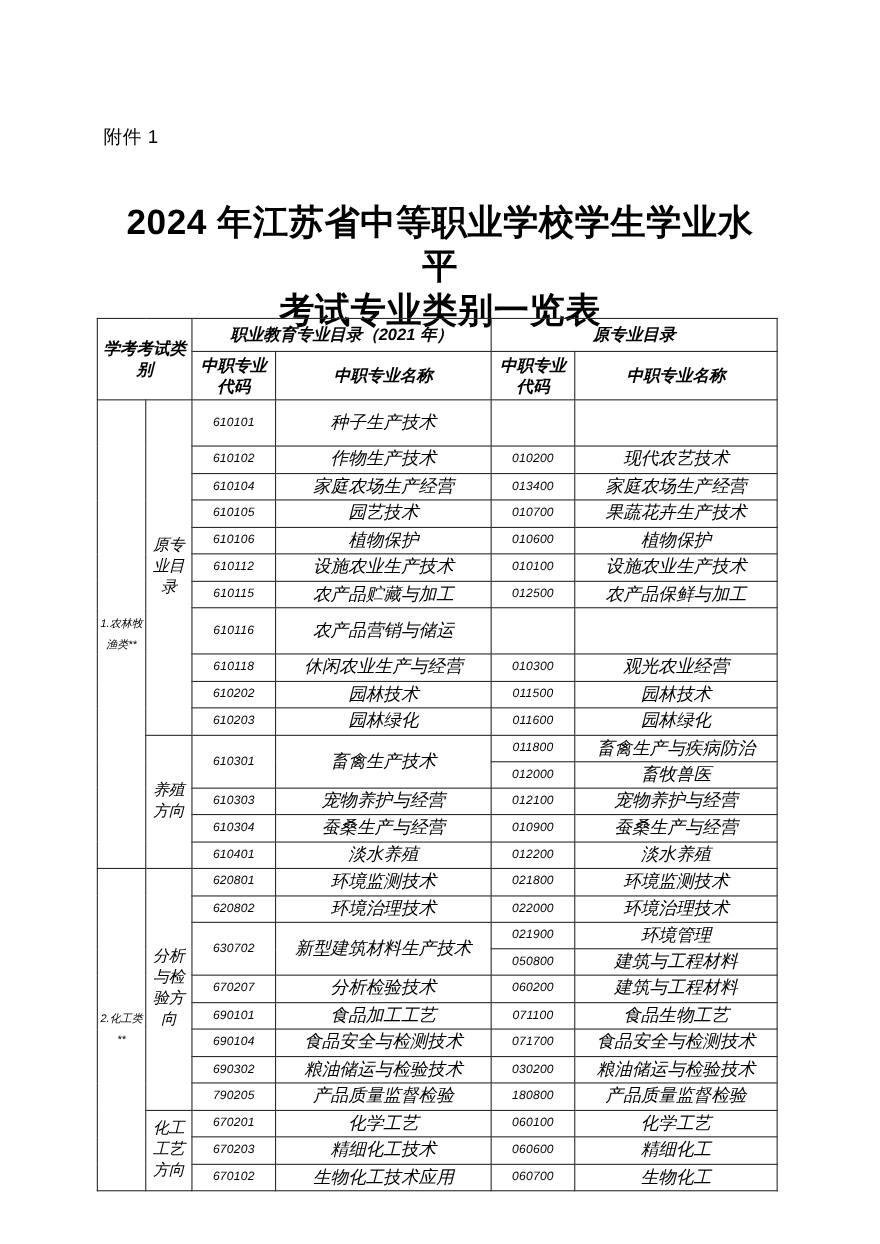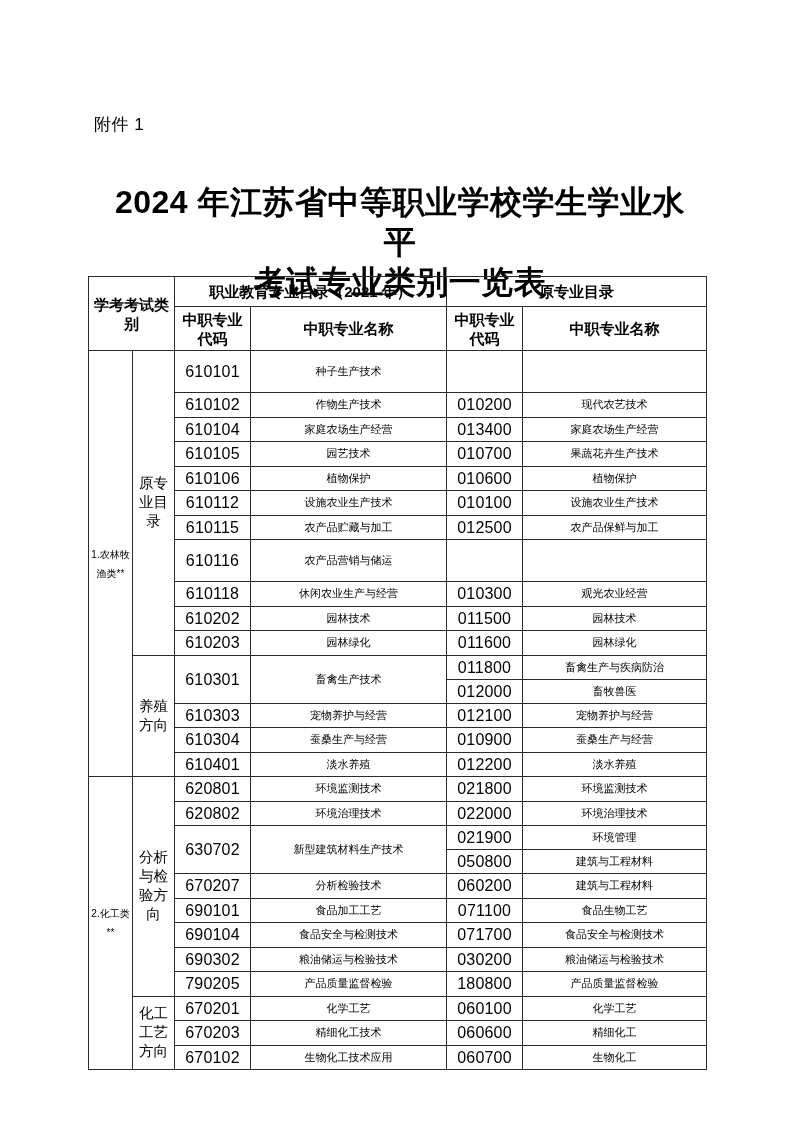--- a/index.html
+++ b/index.html
@@ -35,25 +35,26 @@
     font-size: 32px;
     font-weight: bold;
     line-height: 40px;
     letter-spacing: 0.5px;
   }
   .doc-title .tline { display: block; }
 
   table.catalog {
     position: absolute;
     left: 88px;
-    top: 276px;
+    top: 289px;
     width: 618px;
     border-collapse: collapse;
     table-layout: fixed;
     font-size: 14.5px;
+    font-style: italic;
   }
   table.catalog td, table.catalog th {
     border: 1px solid #2b2b2b;
     padding: 1px 2px;
     text-align: center;
     vertical-align: middle;
     line-height: 19px;
     font-weight: normal;
   }
   table.catalog th {
@@ -78,22 +79,22 @@
     line-height: 21px;
     width: 44px;
     padding: 2px 1px;
     text-align: left;
   }
   td.dircell {
     font-size: 14.5px;
     line-height: 21px;
     padding: 2px 1px;
   }
-  td.code { font-size: 16px; letter-spacing: 0.2px; }
-  td.pname { font-size: 11px; }
+  td.code { font-size: 11px; letter-spacing: 0.2px; }
+  td.pname { font-size: 16px; }
   tr.r-normal td { height: 24.5px; }
   tr.r-tall td { height: 42px; }
   tr.r-half td { height: 24px; }
 </style>
 </head>
 <body>
 
 <div class="page">
 
   <div class="attachment-label">附件 1</div>

